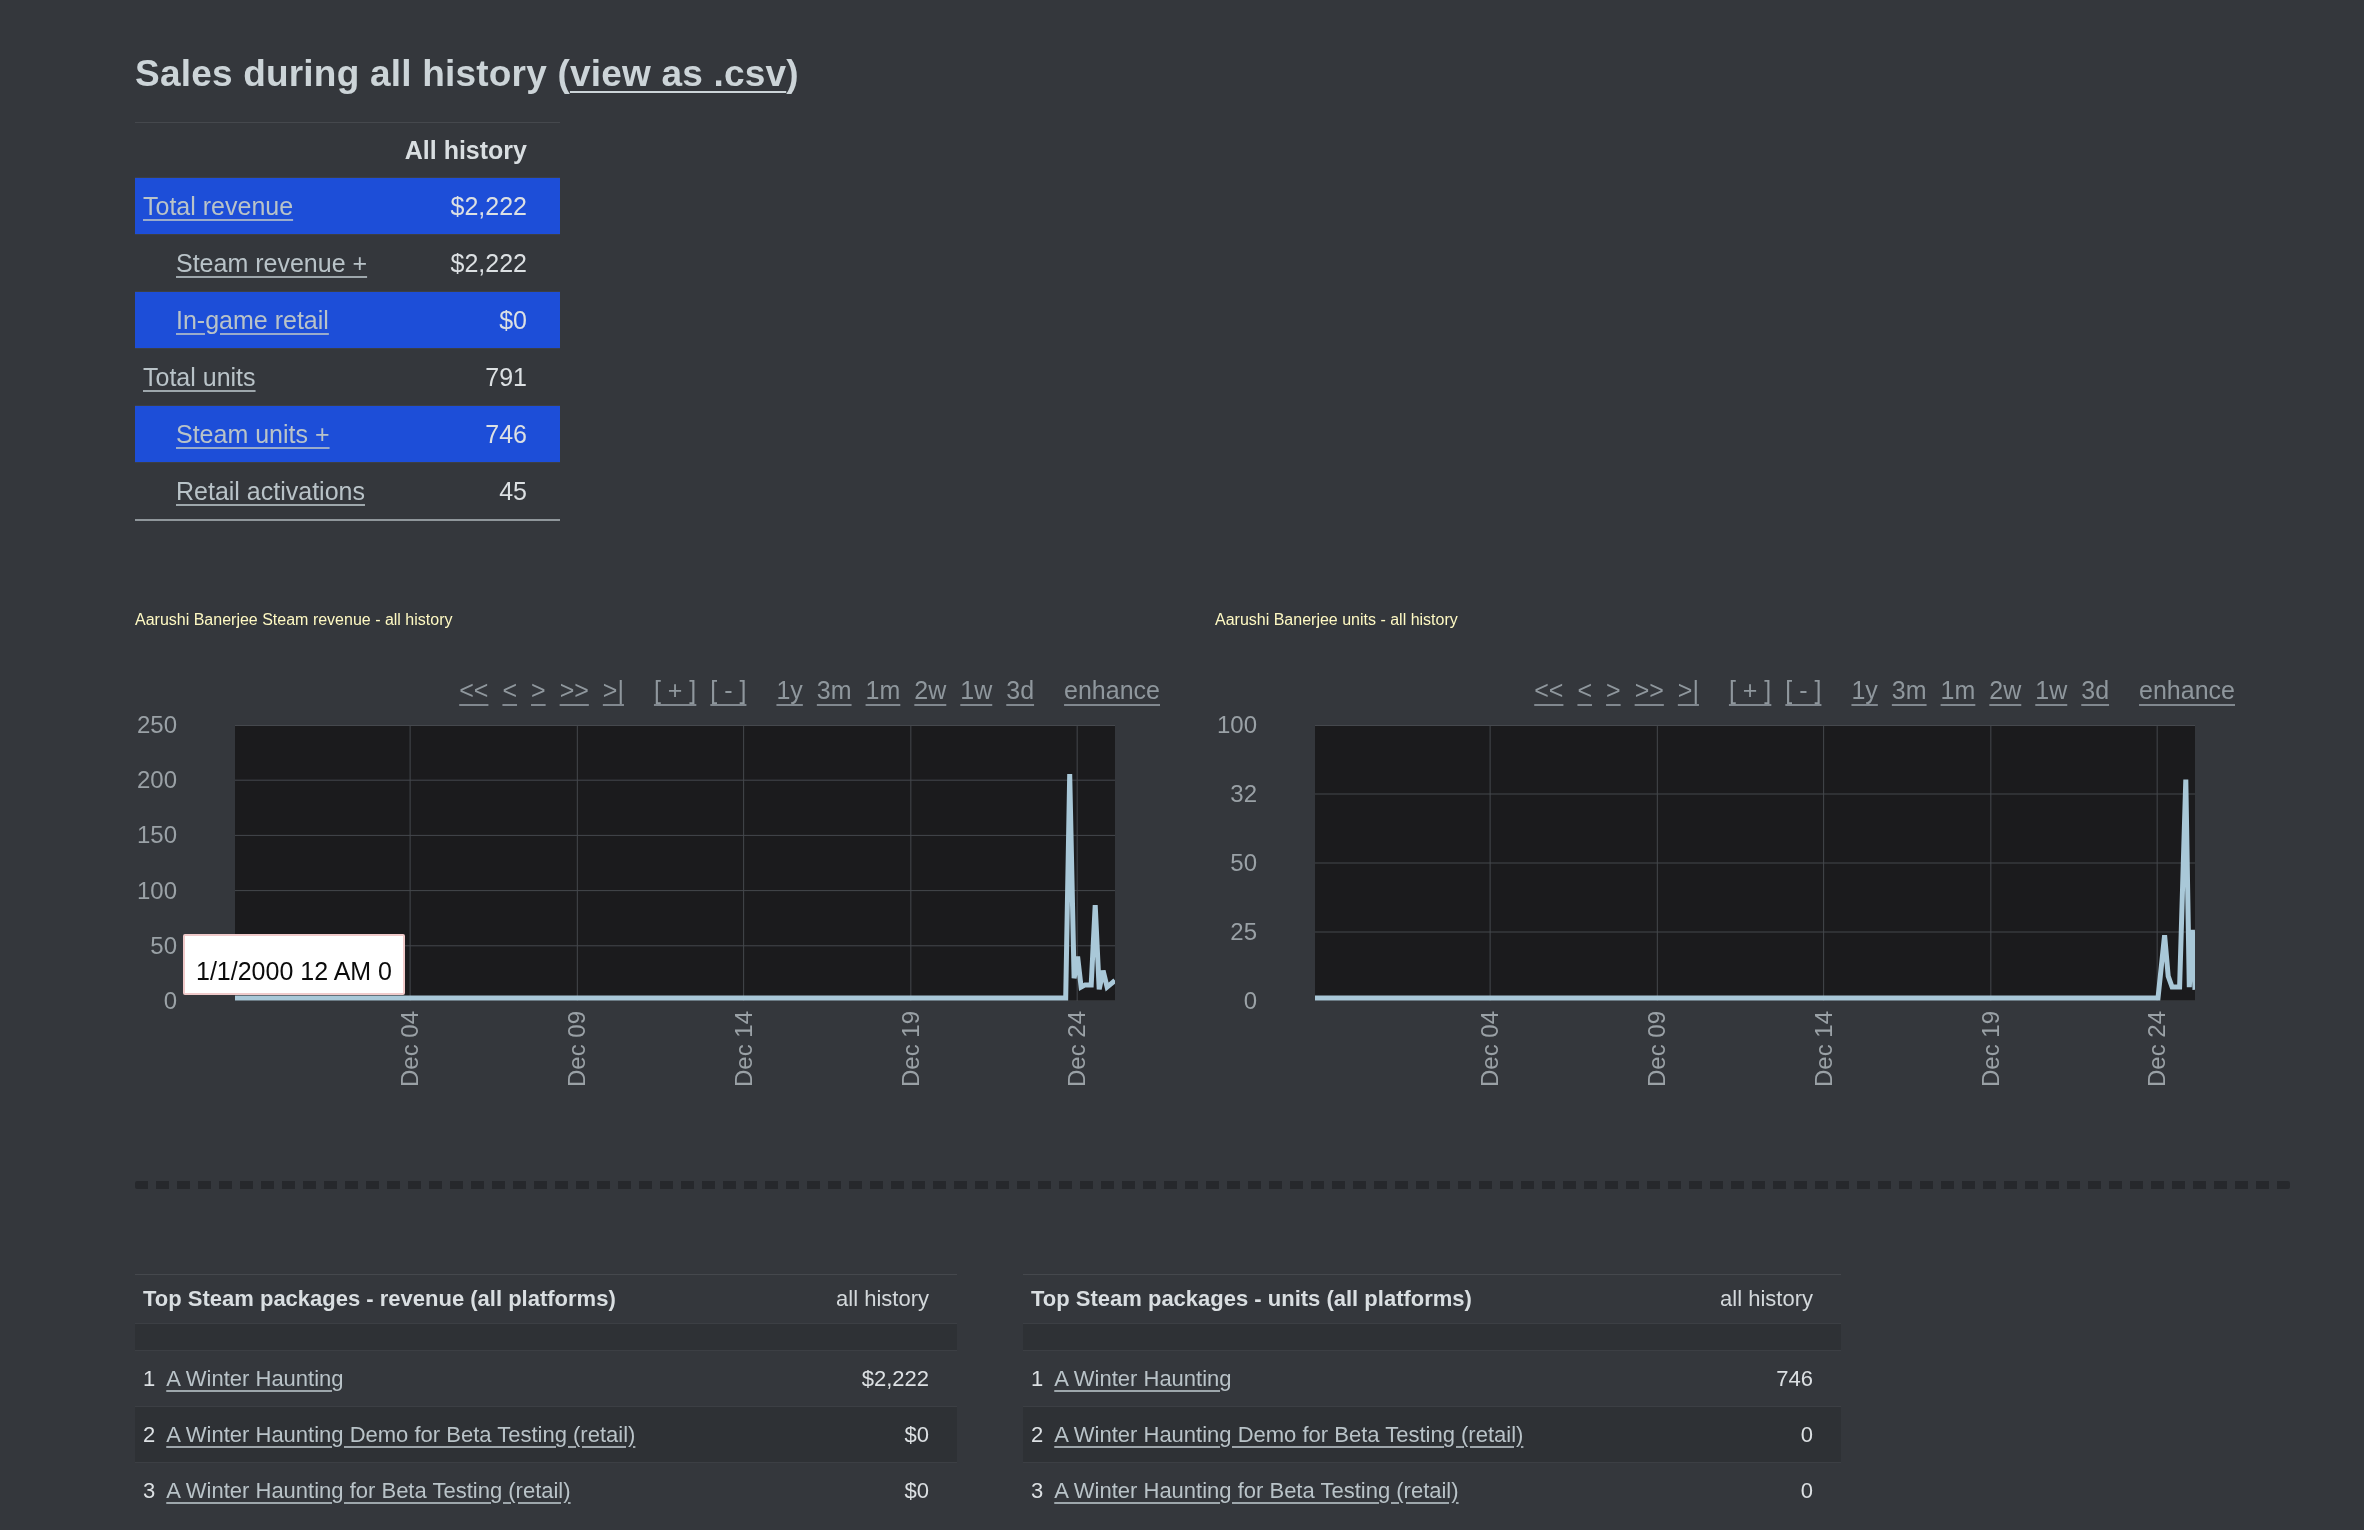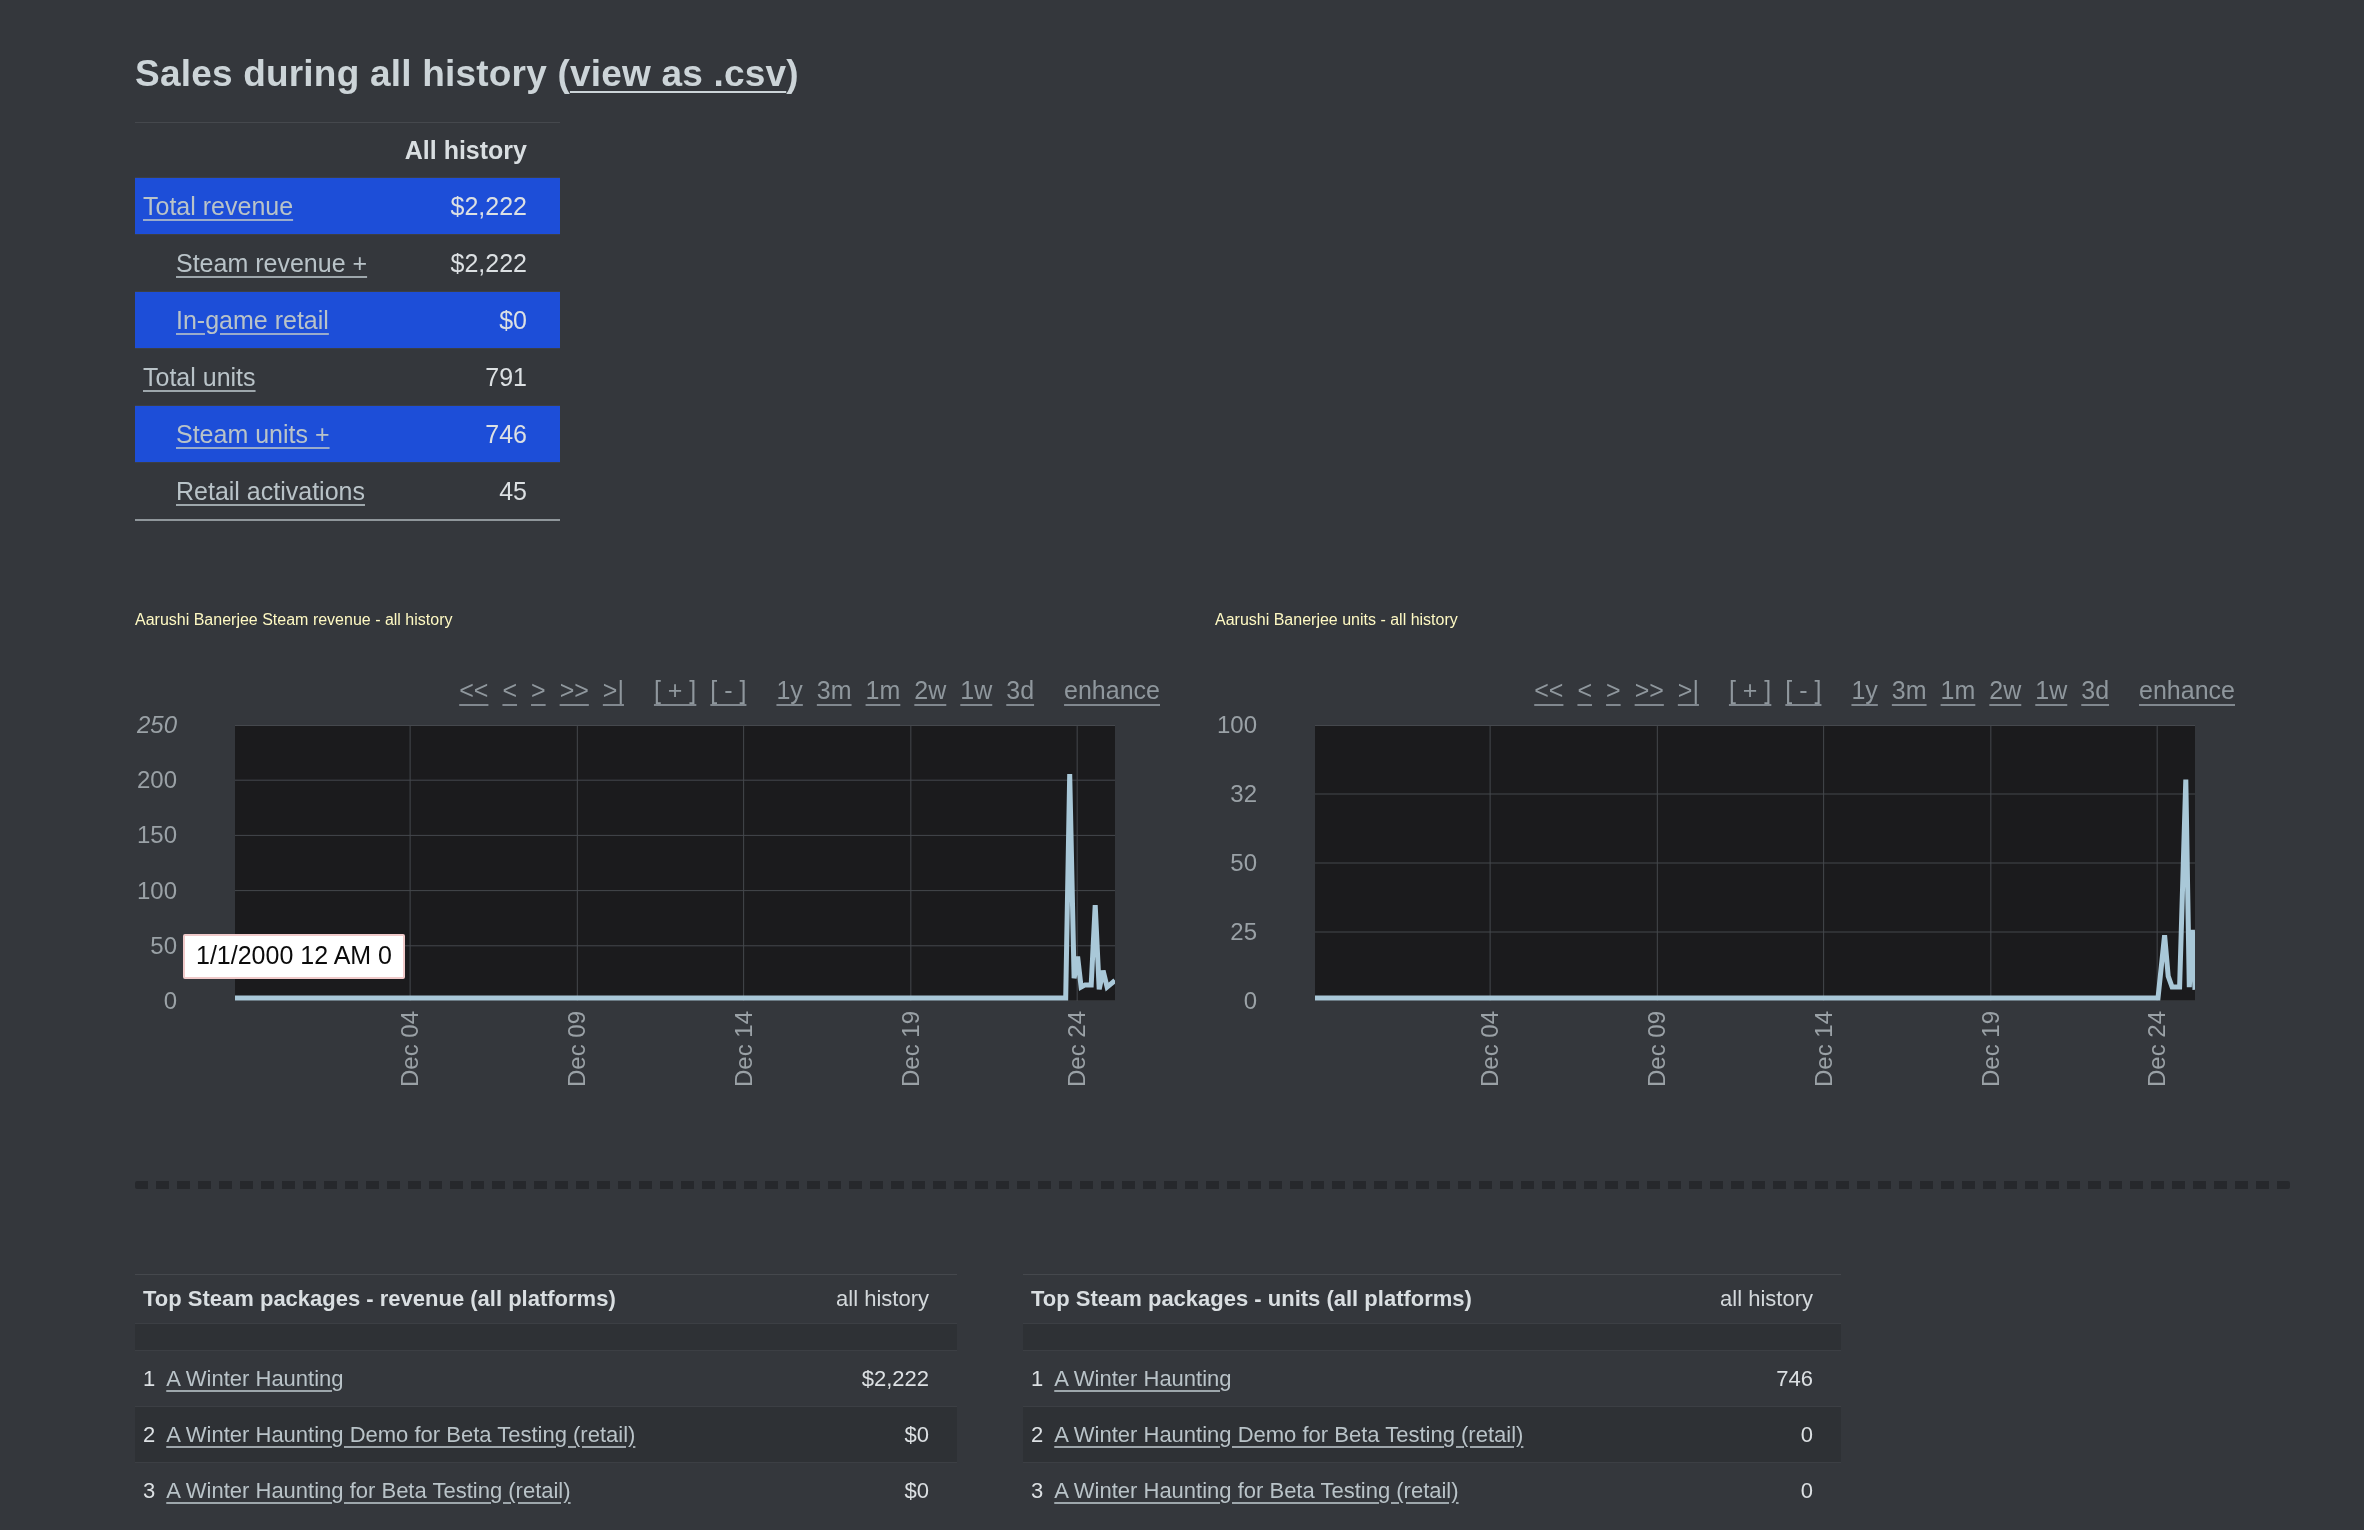--- a/index.html
+++ b/index.html
@@ -45,21 +45,21 @@
   .plot svg{position:absolute;left:0;top:0;}
   .x-axis{position:relative;height:105px;margin-left:100px;width:880px;}
   .x-label{
     position:absolute;top:10px;font-size:24px;color:#9aa1a6;white-space:nowrap;
     transform-origin:0 0;transform:rotate(-90deg) translate(-100%,-50%);
   }
   
   #chart-tooltip{
     position:absolute;left:183px;top:934px;z-index:6;
     background:#ffffff;color:#0b0b0b;border:2px solid #f0caca;border-radius:2px;
-    font-size:25px;padding:5px 11px 7px;white-space:nowrap;
+    font-size:25px;padding:21px 11px 7px;white-space:nowrap;
   }
   
   #divider{
     position:absolute;left:135px;top:1181px;width:2155px;height:8px;
     background:repeating-linear-gradient(to right,#26282c 0 13px,rgba(0,0,0,0) 13px 21px);
     border-radius:2px;
   }
   
   .pkg-table{position:absolute;top:1274px;font-size:22px;border-top:1px solid #45484d;}
   #pkg-revenue{left:135px;width:822px;}
@@ -128,21 +128,21 @@
       <a>3m</a>
       <a>1m</a>
       <a>2w</a>
       <a>1w</a>
       <a>3d</a>
     </span>
     <a>enhance</a>
   </div>
   <div class="chart-main">
     <div class="y-axis">
-      <span class="y-tick" style="bottom: 100%; font-style: italic;">250</span>
+      <span class="y-tick" style="bottom: 100%;">250</span>
       <span class="y-tick" style="bottom: 80%;">200</span>
       <span class="y-tick" style="bottom: 60%;">150</span>
       <span class="y-tick" style="bottom: 40%;">100</span>
       <span class="y-tick" style="bottom: 20%;">50</span>
       <span class="y-tick" style="bottom: 0%;">0</span>
     </div>
     <div class="plot">
         <svg width="880" height="276">
           <line x1="0" y1="276" x2="880" y2="276" stroke="#45484d" stroke-width="1"></line>
           <line x1="0" y1="220.8" x2="880" y2="220.8" stroke="#45484d" stroke-width="1"></line>

